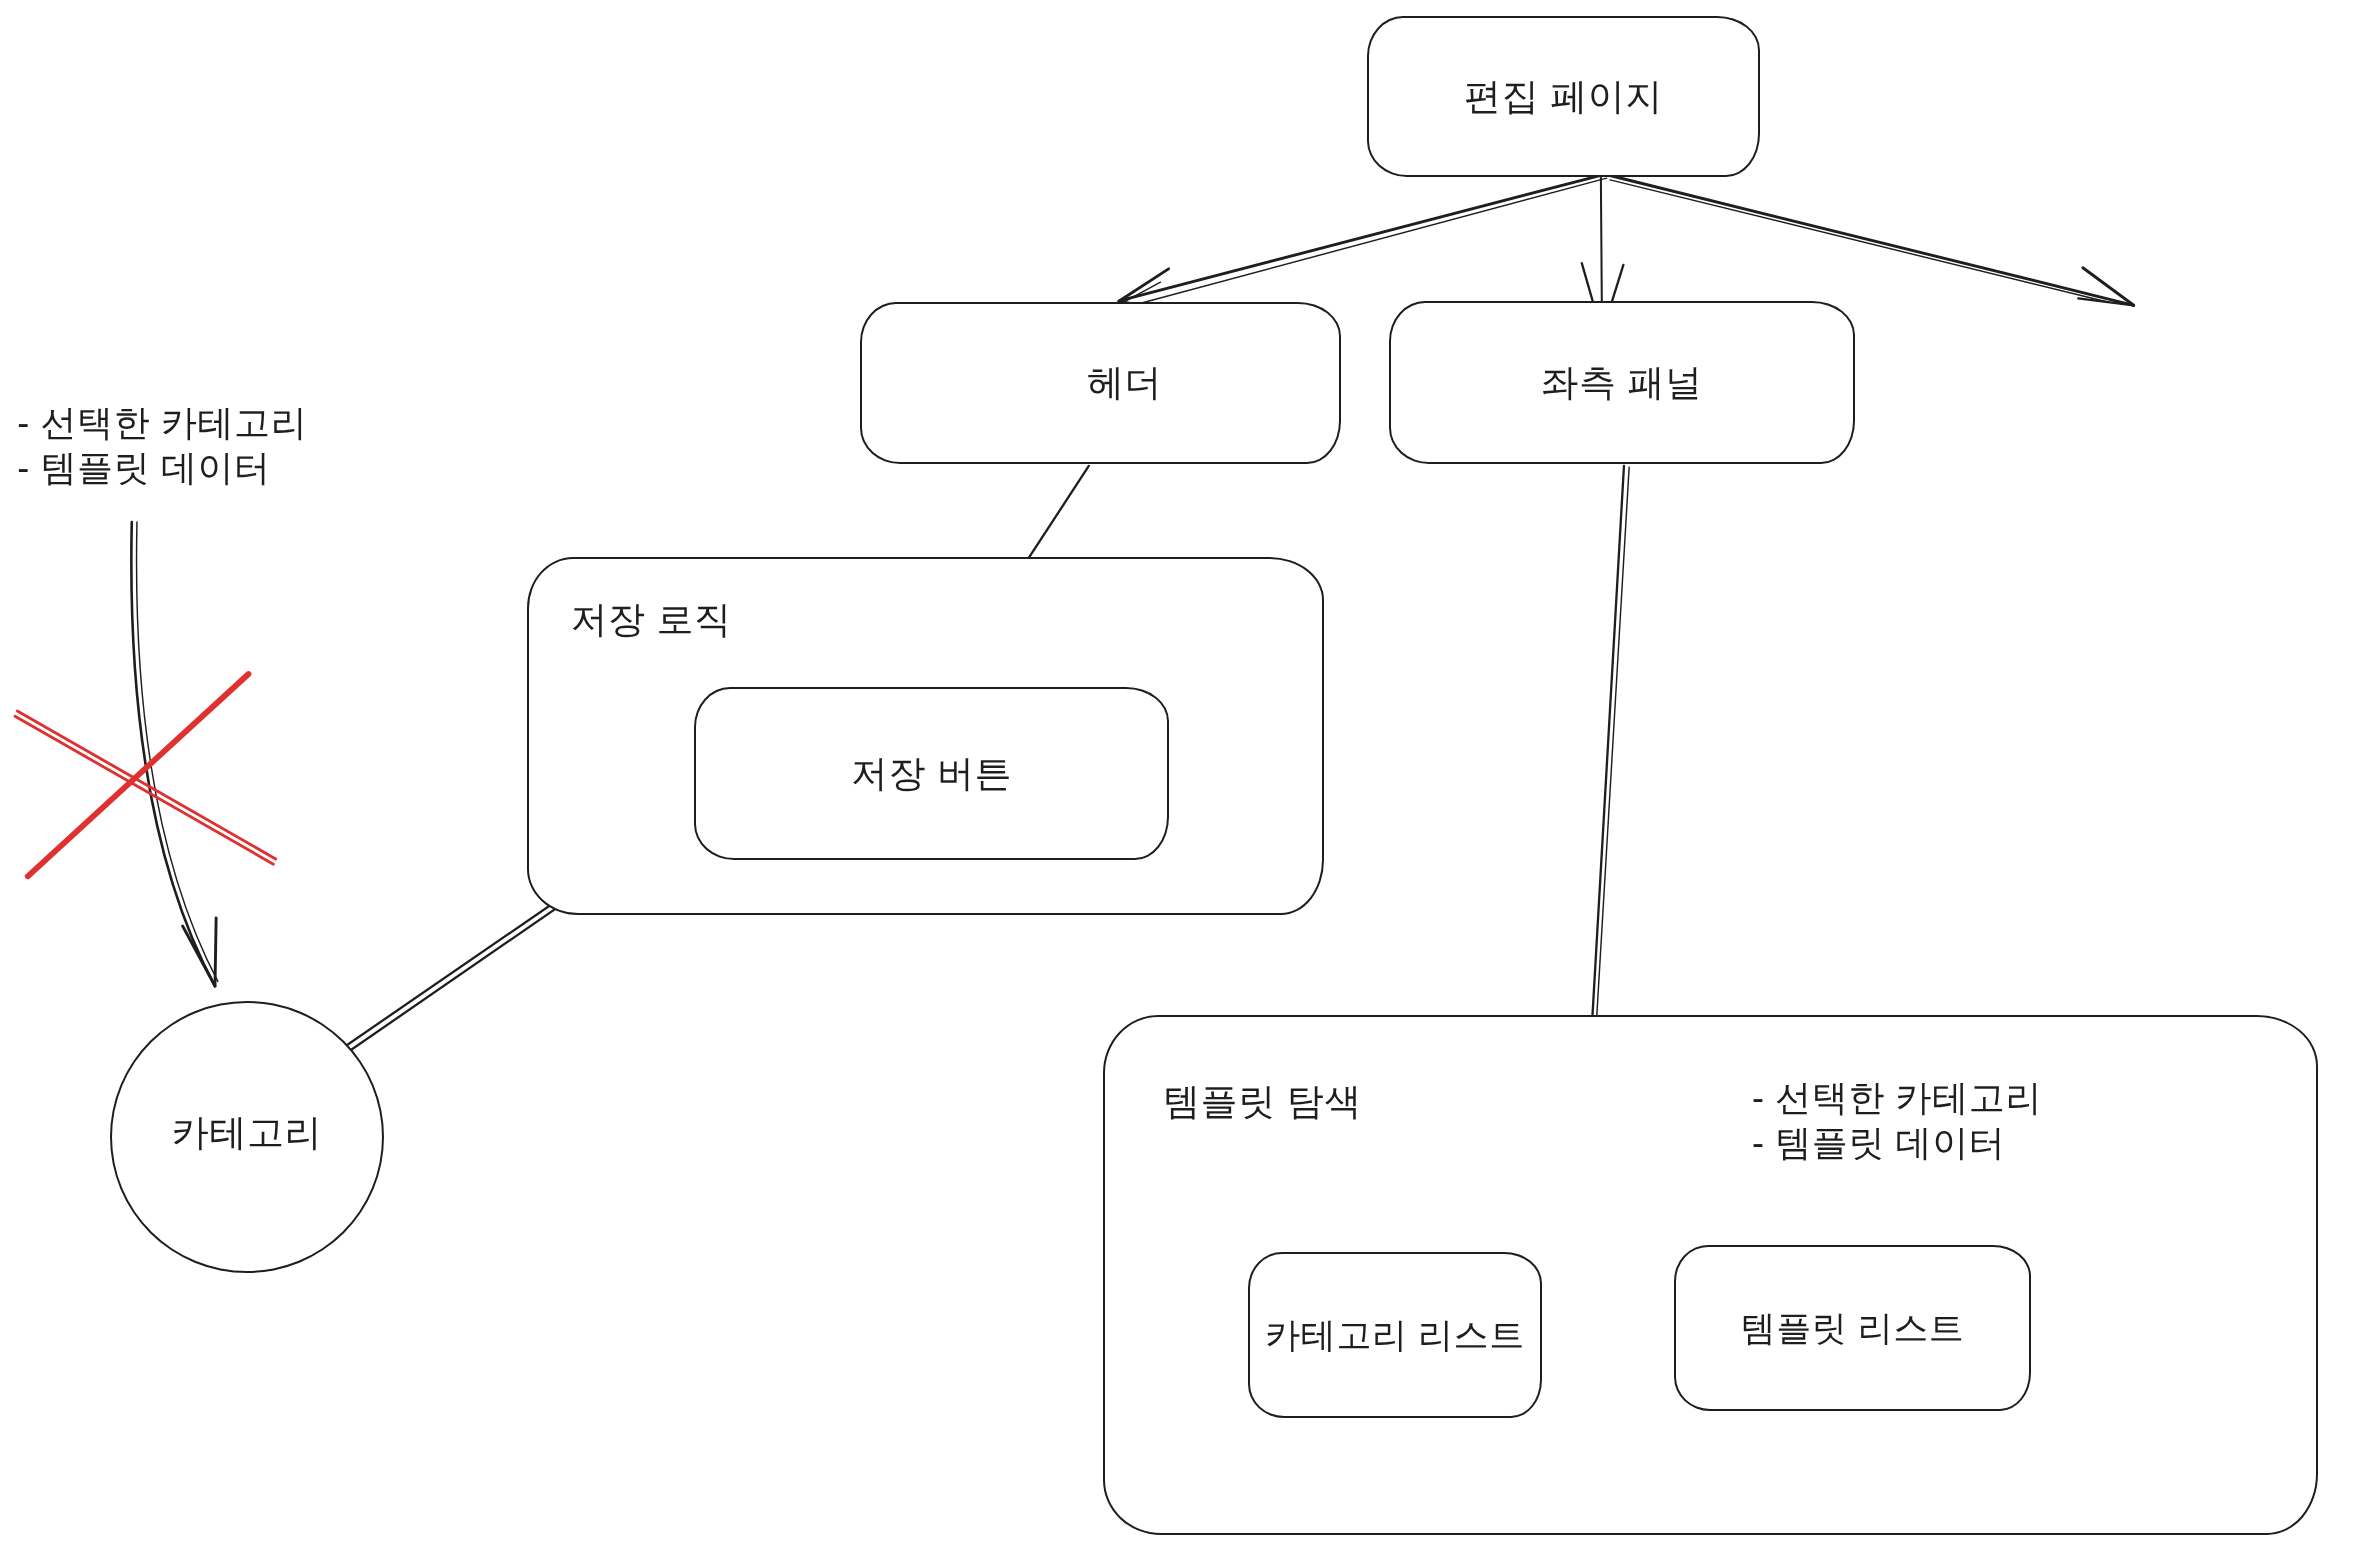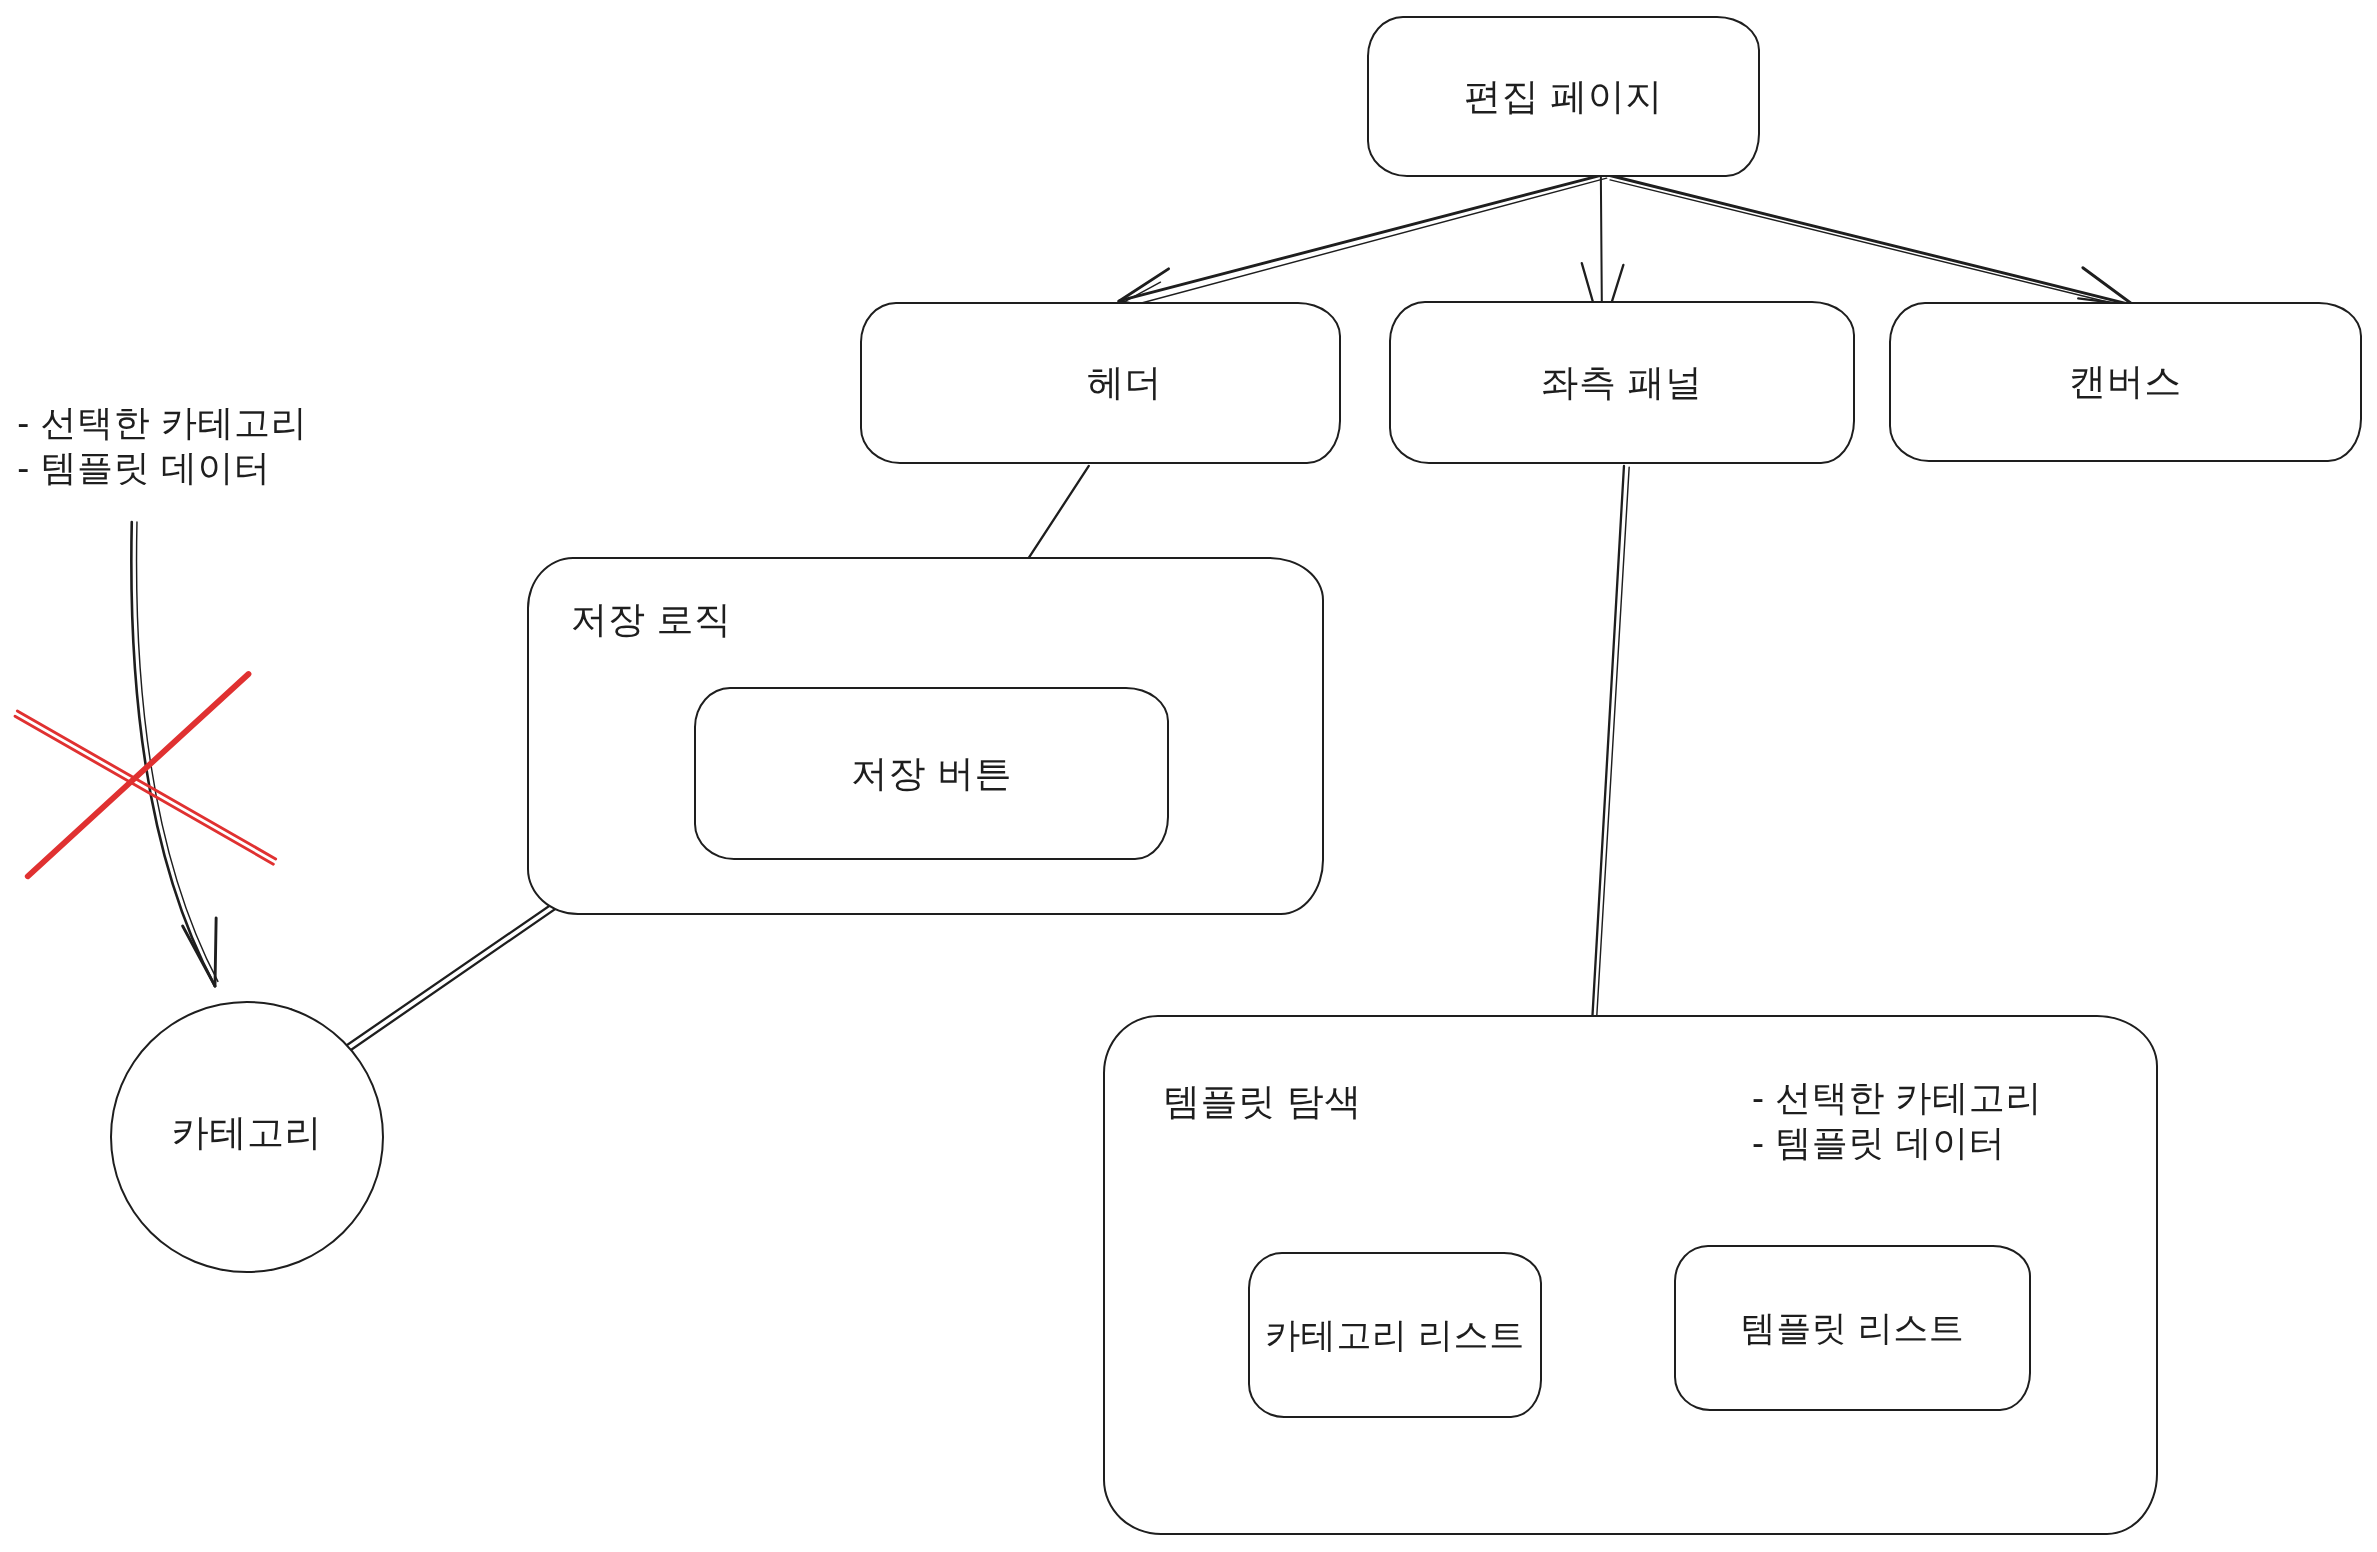--- a/index.html
+++ b/index.html
@@ -115,36 +115,33 @@
   </div>
 
   <div class="node rounded" style="left:860px;top:302px;width:481px;height:162px;padding-left:48px;">
     <span class="label">헤더</span>
   </div>
 
   <div class="node rounded" style="left:1389px;top:301px;width:466px;height:163px;">
     <span class="label">좌측 패널</span>
   </div>
 
-  <div class="node rounded" style="left:1889px;top:302px;width:473px;height:160px;">
-    <span class="label">캔버스</span>
-  </div>
 
   <div class="node rounded container-node" style="left:527px;top:557px;width:797px;height:358px;border-radius:46px 55px 43px 51px / 51px 43px 55px 46px;">
     <div class="corner-label" style="left:25.4px;top:38px;margin-left:16px;">저장 로직</div>
     <div class="node rounded" style="left:165px;top:128px;width:475px;height:173px;">
       <span class="label">저장 버튼</span>
     </div>
   </div>
 
   <div class="node circle-node" style="left:110px;top:1001px;width:274px;height:272px;">
     <span class="label" style="margin-top:-8px;">카테고리</span>
   </div>
 
-  <div class="node rounded container-node" style="left:1103px;top:1015px;width:1055px;height:520px;border-radius:55px 61px 51px 58px / 58px 51px 61px 55px;">
+  <div class="node rounded container-node" style="left:1103px;top:1015px;width:1215px;height:520px;border-radius:55px 61px 51px 58px / 58px 51px 61px 55px;">
     <div class="corner-label" style="left:58px;top:62px;">템플릿 탐색</div>
 
     <div class="note" style="left:647px;top:58px;">
       <div>- 선택한 카테고리</div>
       <div>- 템플릿 데이터</div>
     </div>
 
     <div class="node rounded" style="left:143px;top:235px;width:294px;height:166px;border-radius:34px 38px 31px 36px / 36px 31px 38px 34px;">
       <span class="label" style="font-size:35px;">카테고리 리스트</span>
     </div>

